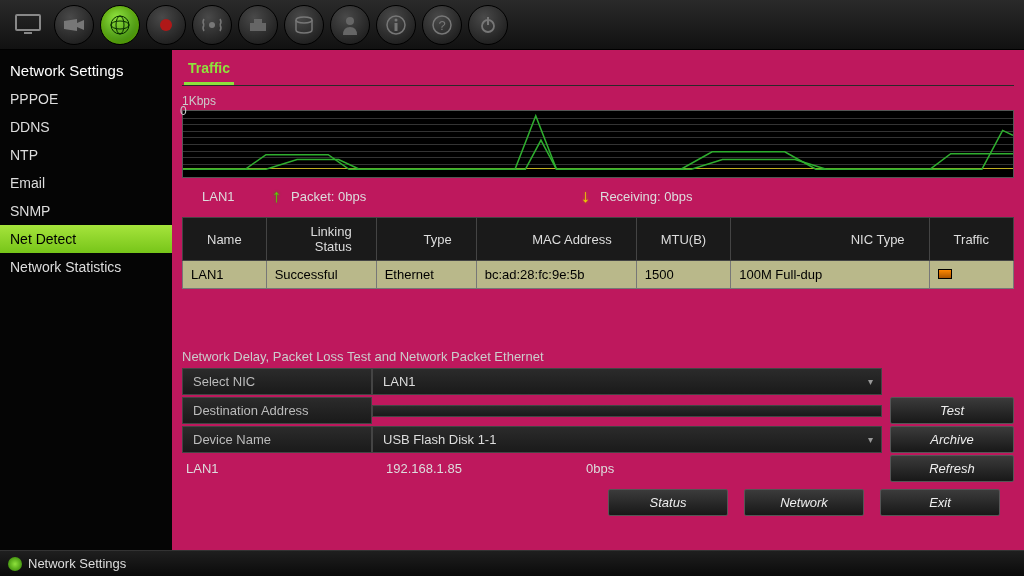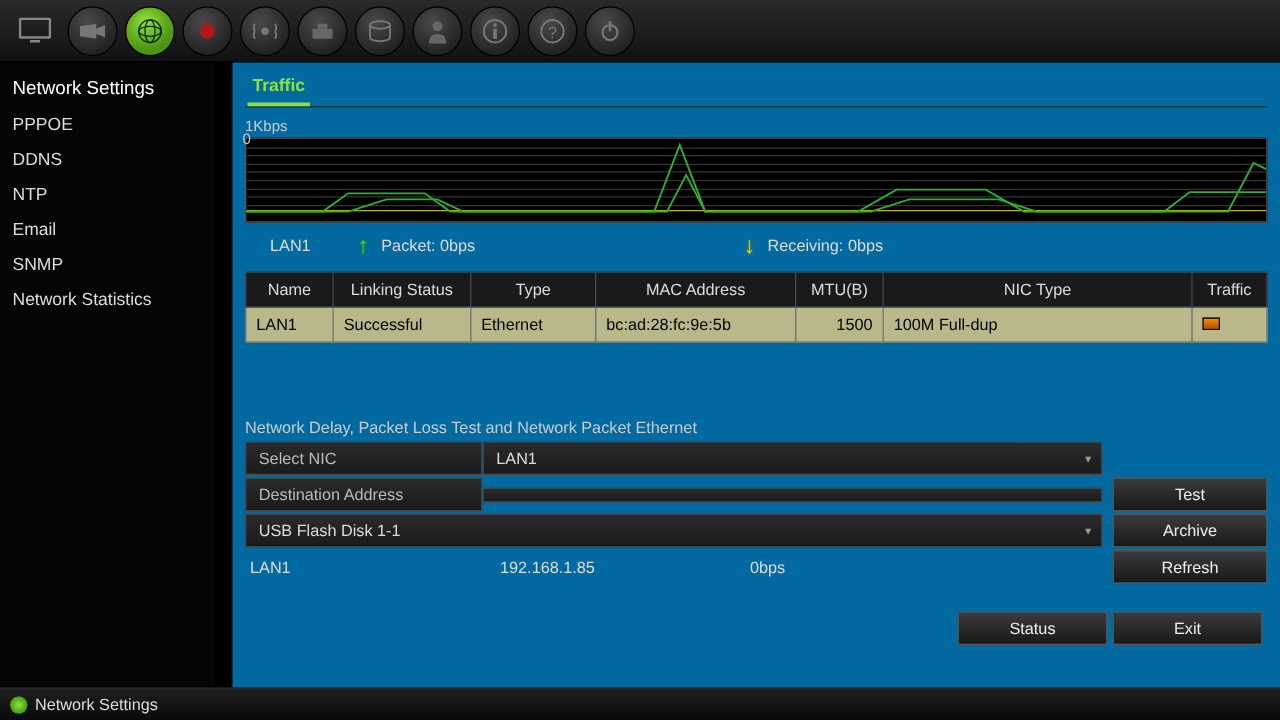--- a/index.html
+++ b/index.html
@@ -40,70 +40,70 @@
   .mainwrap { display:flex; height: calc(576px - 50px - 26px); }
   .sidebar { width: 172px; background:#050505; padding-top:6px; }
   .sideitem {
     padding: 6px 10px; color:#ddd; font-size:14px; cursor:pointer;
   }
   .sideitem.header { color:#fff; font-size:15px; }
   .sideitem.active {
     background: linear-gradient(#a6e43c,#77c519);
     color:#000;
   }
-  .content { flex:1; padding: 6px 10px 6px 10px; position:relative; background:#0369a1;margin-left:14px; }
+  .content { flex:1; padding: 6px 10px 6px 10px; position:relative; background:#be185d; }
   .tabrow { border-bottom:1px solid #2a2a2a; margin-bottom:8px; padding-left:2px; }
   .tab {
     display:inline-block; padding:4px 4px 6px 4px; color:#8fe23c; font-size:14px;
     border-bottom:3px solid #8fe23c; font-weight:bold; cursor:pointer;
   }
   .graphlabel-l { font-size:12px; color:#ccc; margin-bottom:2px;}
   .graph {
     height:68px; border:1px solid #555; background:#000; position:relative; margin-bottom:4px;
   }
   .graph .hline { position:absolute; left:0; right:0; height:1px; background:#333; }
   .graph .baseline { position:absolute; left:0; right:0; bottom:8px; height:1px; background:#c0b020; }
   .graph svg { position:absolute; inset:0; width:100%; height:100%; }
   .legendrow { display:flex; align-items:center; gap:10px; padding:4px 0 10px 20px; }
   .arrow-up { color:#5fd400; font-size:18px; text-shadow:0 0 3px #0a0;}
   .arrow-down { color:#eed400; font-size:18px; text-shadow:0 0 3px #b90;}
   table.listtable { width:100%; border-collapse:collapse; font-size:13px;}
   table.listtable th {
-    background:#1a1a1a; text-align:center; padding:6px 0; border:1px solid #444; color:#ddd; font-weight:normal;
+    background:#1a1a1a; text-align:right; padding:6px 24px; border:1px solid #444; color:#ddd; font-weight:normal;
   }
   table.listtable td {
     background:#b9b88a; color:#000; padding:6px 8px; border:1px solid #777;
   }
   .trafficicon{ width:14px;height:10px; background:linear-gradient(#f80,#a50); display:inline-block; border:1px solid #000;}
   .sectionlabel { color:#ccc; padding:10px 0 4px 0; font-size:13px;}
   .formrow { display:flex; align-items:center; margin-bottom:2px;}
   .formrow .flabel {
     width:190px; padding:5px 10px; background:linear-gradient(#2b2b2b,#1a1a1a); border:1px solid #444; font-size:13px; color:#bbb;
   }
   .formrow .fval {
     flex:1; padding:5px 10px; background:linear-gradient(#2b2b2b,#1a1a1a); border:1px solid #444; font-size:13px; color:#ddd; position:relative;
   }
   .formrow .fval .caret { position:absolute; right:8px; top:7px; color:#999; font-size:10px;}
   .sidebtncol { width:124px; display:flex; flex-direction:column; gap:2px; margin-left:8px;}
   .btn {
     background:linear-gradient(#3b3b3b,#181818); border:1px solid #555; color:#eee;
-    padding:5px 0; text-align:center; font-size:13px; cursor:pointer; border-radius:2px;
+    padding:5px 0; text-align:center; font-size:13px; cursor:pointer; border-radius:2px;font-style:italic;
   }
   .formarea { display:flex; align-items:flex-start;}
   .formcol{ flex:1; }
   .inforow { display:flex; gap:80px; padding:6px 4px; align-items:center;}
   .inforow .iv { min-width:120px; }
   .bottombar {
     position:absolute; left:0; right:0; bottom:0; height:26px;
     background:linear-gradient(#1f1f1f,#0a0a0a);
     border-top:1px solid #333;
     display:flex; align-items:center; padding:0 8px; gap:6px;
   }
   .statusdot { width:14px; height:14px; border-radius:50%; background:radial-gradient(#8fe23c,#2a7a00); }
-  .footerbtns { position:absolute; right:14px; bottom:34px; display:flex; gap:4px;}
+  .footerbtns { position:absolute; right:24px; bottom:34px; display:flex; gap:16px;}
   .footerbtns .btn { width:120px; }
   .spacer{height:50px;}
 </style>
 </head>
 <body>
 
 <div class="topbar">
   <div class="monitoricon">
     <svg width="26" height="22" viewBox="0 0 26 22">
         <rect x="1" y="1" width="24" height="15" rx="1" fill="none" stroke="#888" stroke-width="2"></rect>
@@ -173,20 +173,21 @@
 </div>
 
 <div class="mainwrap">
   <div class="sidebar">
     <div class="sideitem header">Network Settings</div>
     <div class="sideitem">PPPOE</div>
     <div class="sideitem">DDNS</div>
     <div class="sideitem">NTP</div>
     <div class="sideitem">Email</div>
     <div class="sideitem">SNMP</div>
+    <div class="sideitem active">Net Detect</div>
     <div class="sideitem">Network Statistics</div>
   </div>
 
   <div class="content">
     <div class="tabrow">
       <span class="tab">Traffic</span>
     </div>
 
     <div class="graphlabel-l">1Kbps</div>
     <div class="graph">
@@ -225,21 +226,21 @@
         <th style="width:160px">MAC Address</th>
         <th style="width:70px">MTU(B)</th>
         <th>NIC Type</th>
         <th style="width:60px">Traffic</th>
       </tr>
       <tr>
         <td>LAN1</td>
         <td>Successful</td>
         <td>Ethernet</td>
         <td>bc:ad:28:fc:9e:5b</td>
-        <td style="text-align:right">1500</td>
+        <td style="text-align:left">1500</td>
         <td>100M Full-dup</td>
         <td><span class="trafficicon"></span></td>
       </tr>
     </tbody>
       </table>
 
     <div class="spacer"></div>
 
     <div class="sectionlabel">Network Delay, Packet Loss Test and Network Packet Ethernet</div>
 
@@ -252,20 +253,21 @@
             <span class="caret">▾</span>
           </div>
         </div>
         <div class="formrow">
           <div class="flabel">Destination Address</div>
           <div class="fval">
             <span></span>
           </div>
         </div>
         <div class="formrow">
+          <div class="flabel">Device Name</div>
           <div class="fval">
             <span>USB Flash Disk 1-1</span>
             <span class="caret">▾</span>
           </div>
         </div>
         <div class="inforow">
           <span class="iv">LAN1</span>
           <span class="iv">192.168.1.85</span>
           <span class="iv">0bps</span>
         </div>
@@ -273,20 +275,21 @@
       <div class="sidebtncol">
         <div style="height:27px"></div>
         <div class="btn">Test</div>
         <div class="btn">Archive</div>
         <div class="btn">Refresh</div>
       </div>
     </div>
 
     <div class="footerbtns">
       <div class="btn">Status</div>
+      <div class="btn">Network</div>
       <div class="btn">Exit</div>
     </div>
   </div>
 </div>
 
 <div class="bottombar">
   <span class="statusdot"></span>
   <span>Network Settings</span>
 </div>
 

